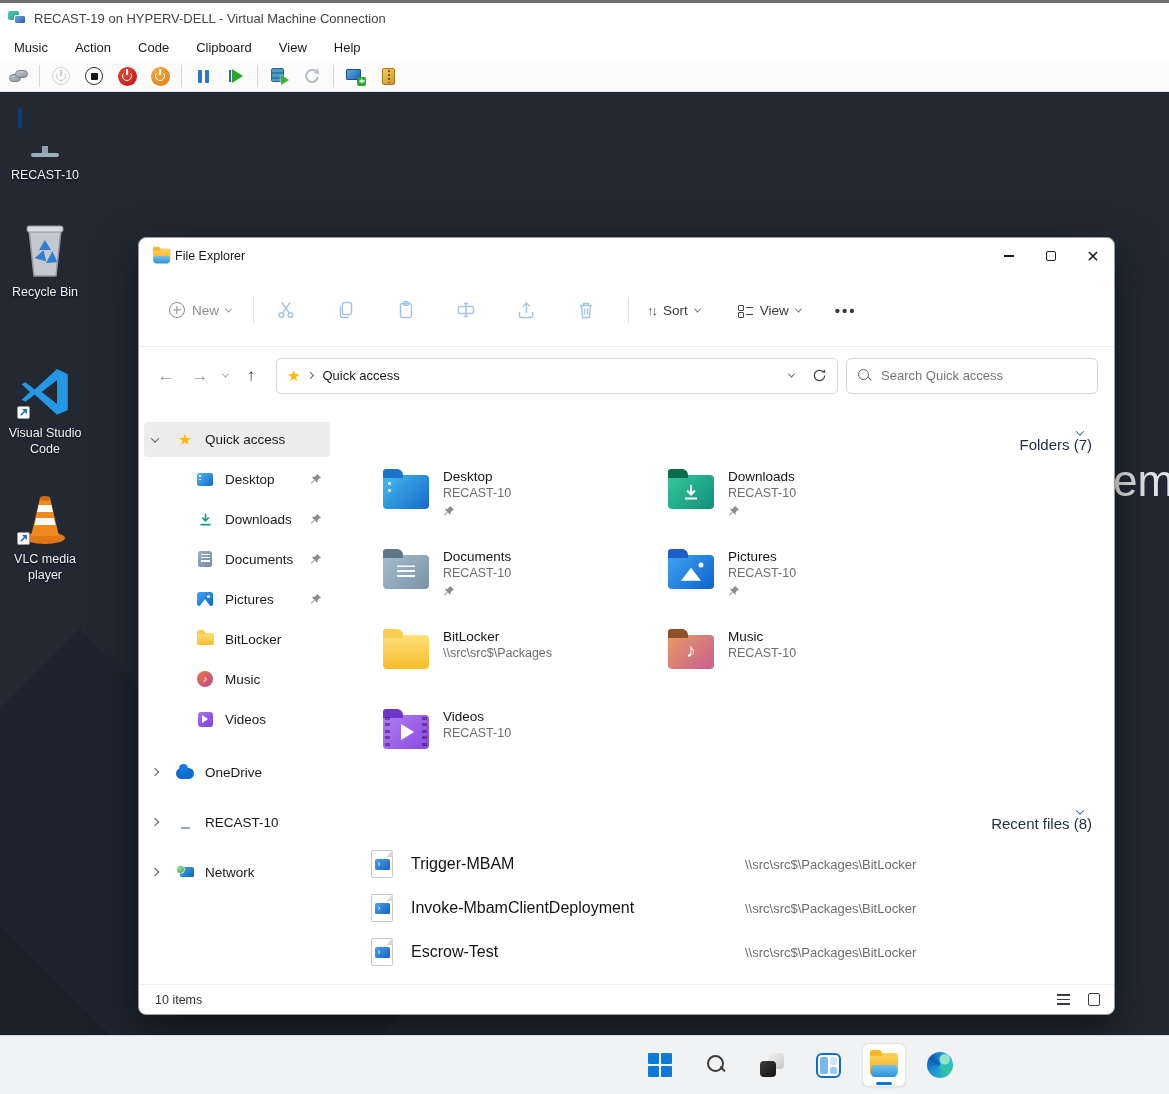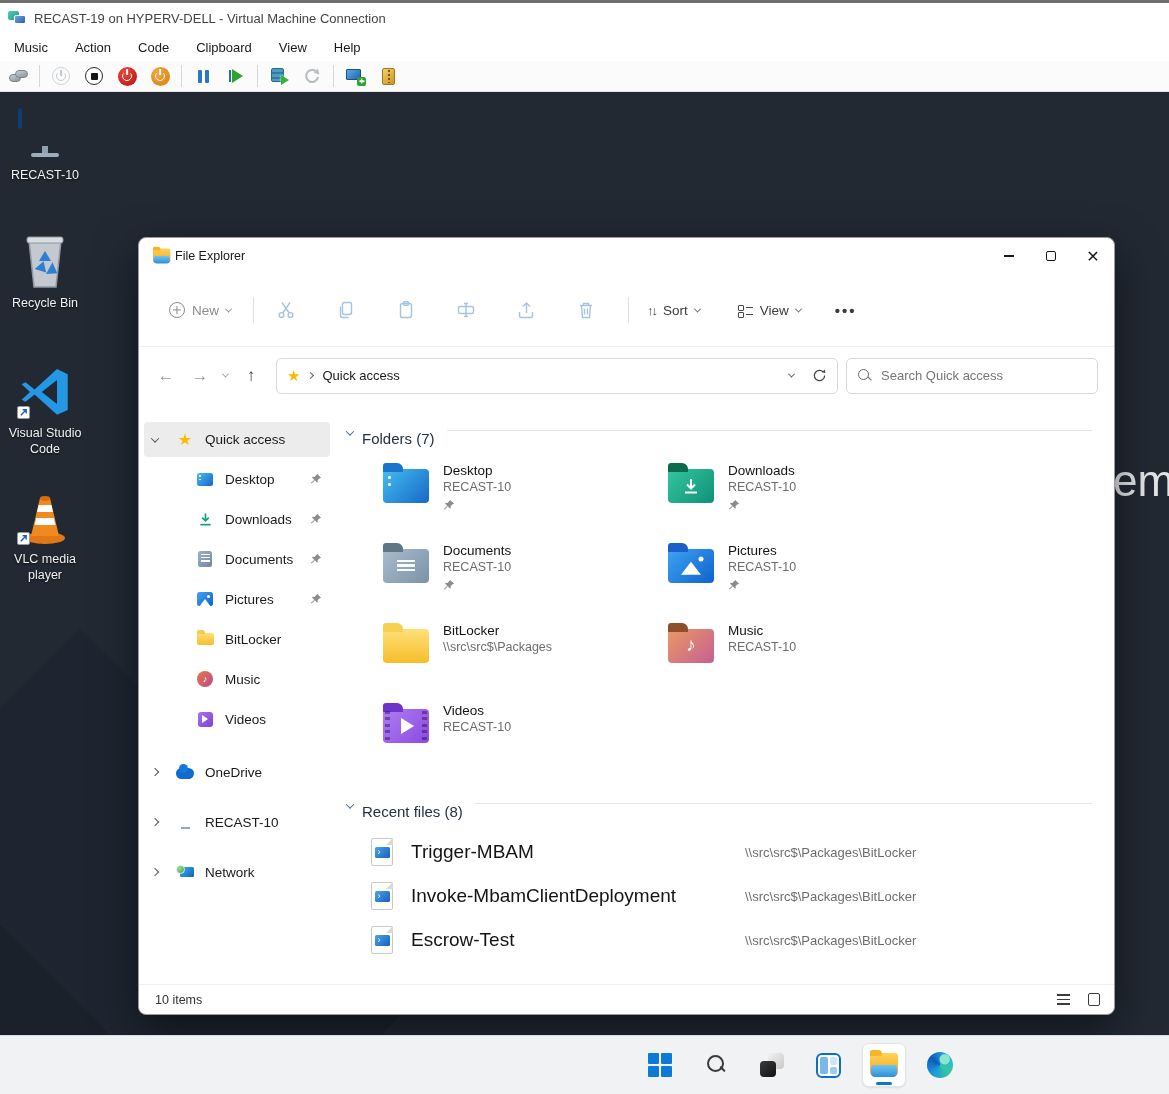--- a/index.html
+++ b/index.html
@@ -164,21 +164,21 @@
   .mi-cloud { position:relative; width:18px; height:11px; background:#0f6cce; border-radius:6px; margin-top:3px; }
   .mi-cloud::before { content:""; position:absolute; left:3px; top:-4px; width:9px; height:9px; border-radius:50%; background:#1278dc; }
   .mi-pc { position:relative; width:17px; height:14px; }
   .mi-pc .s { width:17px; height:11px; border-radius:1.5px; background:linear-gradient(135deg,#44b4e8,#0f63bc); }
   .mi-pc .b { position:absolute; left:4px; bottom:0; width:9px; height:1.8px; background:#9aa6b0; }
   .mi-net { position:relative; width:18px; height:14px; }
   .mi-net .s { position:absolute; right:0; top:2px; width:14px; height:10px; border-radius:1.5px; background:linear-gradient(135deg,#3fb0e4,#0f63bc); }
   .mi-net .g { position:absolute; left:0; top:0; width:9px; height:9px; border-radius:50%; background:radial-gradient(circle at 35% 35%, #9adf8e,#2f9e44); border:1px solid #e8e8e8; }
 
   .ex-main { flex:1; position:relative; padding:0 22px 0 12px; min-width:0; }
-  .sec-head { display:flex; align-items:flex-start; margin-top:26px; }
+  .sec-head { display:flex; align-items:flex-end; margin-top:26px;flex-direction:column; }
   .sec-head .cv { color:#49688c; margin-right:9px; }
   .sec-title { font-size:15px; color:#233143; white-space:nowrap; }
   .sec-line { flex:1; height:1px; background:#e6e6e6; margin-left:12px; }
   .tiles { display:grid; grid-template-columns:285px 285px; margin:14px 0 0 36px; }
   .tile { height:80px; display:flex; cursor:default; }
   .tile-text { margin-left:14px; padding-top:2px; }
   .tile-name { font-size:13.5px; color:#141414; }
   .tile-loc { font-size:12.5px; color:#6d6d6d; margin-top:2px; }
   .tile-pin { margin-top:3px; }
 
@@ -198,21 +198,21 @@
   .g-pic-dot { width:5px; height:5px; border-radius:50%; background:#fff; left:72%; top:28%; }
   .g-music { color:#fff; font-size:19px; transform:translate(-50%,-54%); }
   .g-vid { width:0; height:0; border-left:13px solid #fff; border-top:8px solid transparent; border-bottom:8px solid transparent; transform:translate(-38%,-50%); }
   .vid-strip { position:absolute; top:2px; bottom:2px; width:5px; background:repeating-linear-gradient(rgba(40,10,80,.45) 0 3px, transparent 3px 6.5px); }
   .vid-strip.l { left:2px; } .vid-strip.r { right:2px; }
 
   .recent-row { display:flex; align-items:center; height:44px; margin-left:24px; cursor:default; }
   .ps-file { position:relative; width:22px; height:28px; background:#fff; border:1px solid #c9c9c9; border-radius:2px; flex:0 0 auto; }
   .ps-file::before { content:""; position:absolute; right:-1px; top:-1px; width:0; height:0; border-left:7px solid transparent; border-bottom:7px solid #d8d8d8; }
   .ps-win { position:absolute; left:2.5px; top:8px; width:15px; height:11px; border-radius:1.5px; background:linear-gradient(135deg,#4aa4ea,#1560c0); color:#fff; font-size:9px; line-height:10px; padding-left:3px; }
-  .recent-name { margin-left:18px; font-size:19px; color:#141414; width:334px; }
+  .recent-name { margin-left:18px; font-size:16px; color:#141414; width:334px; }
   .recent-path { font-size:13px; color:#6d6d6d; }
 
   .ex-statusbar { height:30px; border-top:1px solid #f0f0f0; display:flex; align-items:center; padding:0 14px 0 16px; flex:0 0 auto; }
   .status-count { font-size:12.5px; color:#333; }
   .status-icons { margin-left:auto; display:flex; align-items:center; gap:18px; }
   .sic-list { width:13px; height:11px; background:repeating-linear-gradient(#3c3c3c 0 1.6px, transparent 1.6px 4.6px); }
   .sic-large { width:12px; height:13px; border:1.4px solid #3c3c3c; border-radius:2px; }
 </style>
 </head>
 <body>
@@ -296,21 +296,21 @@
   <div class="wp-shape wp1"></div>
   <div class="wp-shape wp2"></div>
   <div class="wp-frag">em</div>
 
   <div class="desk-item" style="top:14px;">
     <span class="dk-art">
       <span class="dk-pc"><span class="scr"></span><span class="neck"></span><span class="base"></span></span>
     </span>
     <span class="desk-label">RECAST-10</span>
   </div>
-  <div class="desk-item" style="top:142px;">
+  <div class="desk-item" style="top:131px;">
     <span class="dk-art">
       <svg width="44" height="54" viewBox="0 0 44 54">
         <polygon points="6,6 38,6 33,52 11,52" fill="#c3c9cf" stroke="#8f969e" stroke-width="1.5"></polygon>
         <rect x="4" y="2" width="36" height="6" rx="2" fill="#d8dde2" stroke="#8f969e"></rect>
         <g fill="#2e7fd4">
           <polygon points="22,16 28,26 16,26"></polygon>
           <polygon points="13,36 19,26 25,36" transform="rotate(18 19 31)"></polygon>
           <polygon points="31,28 33,40 22,38" transform="rotate(-14 27 34)"></polygon>
         </g>
       </svg>

